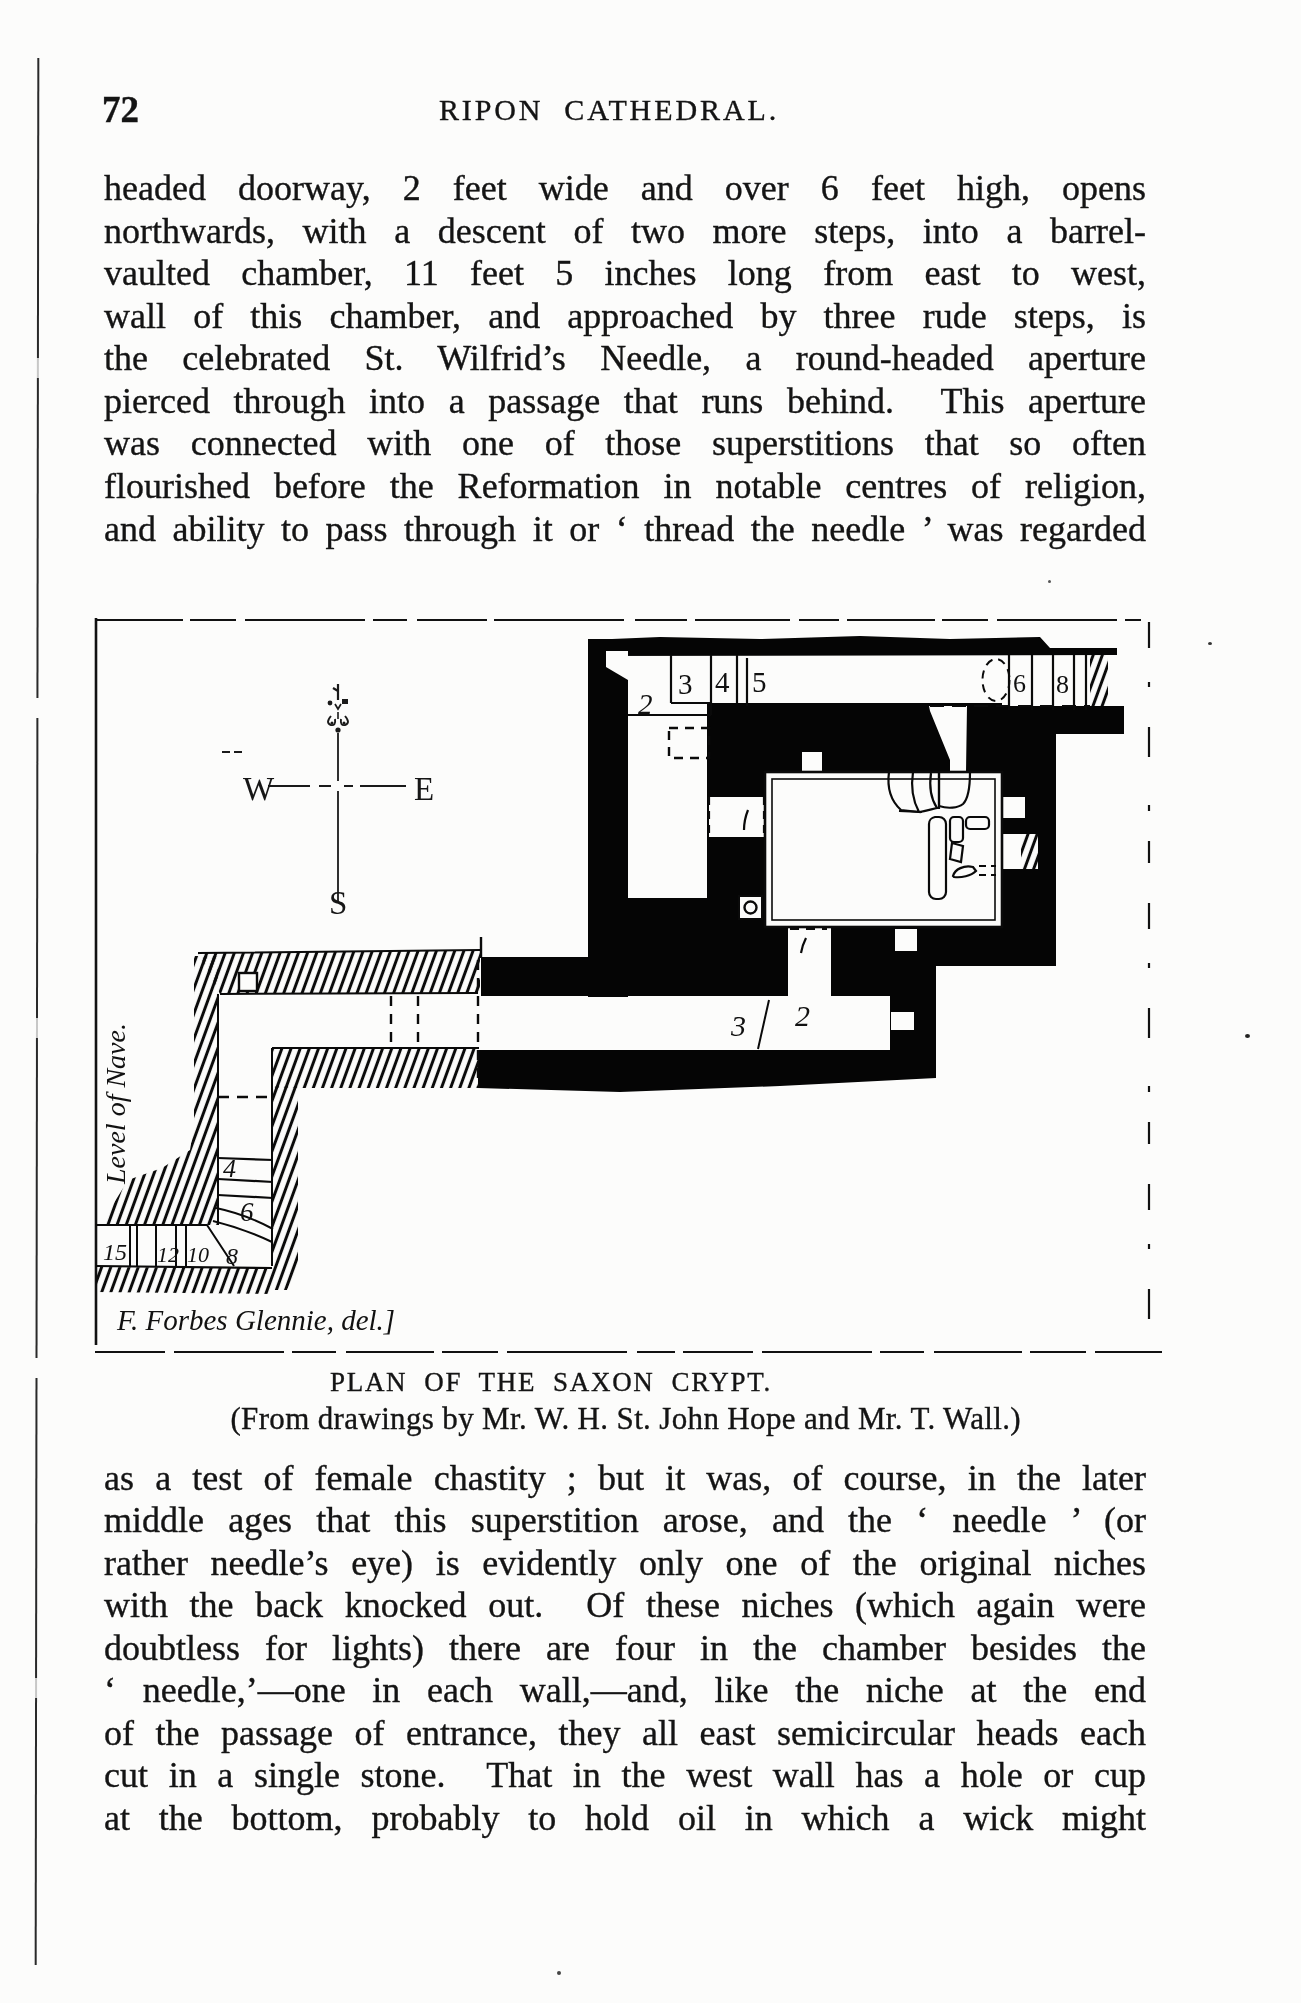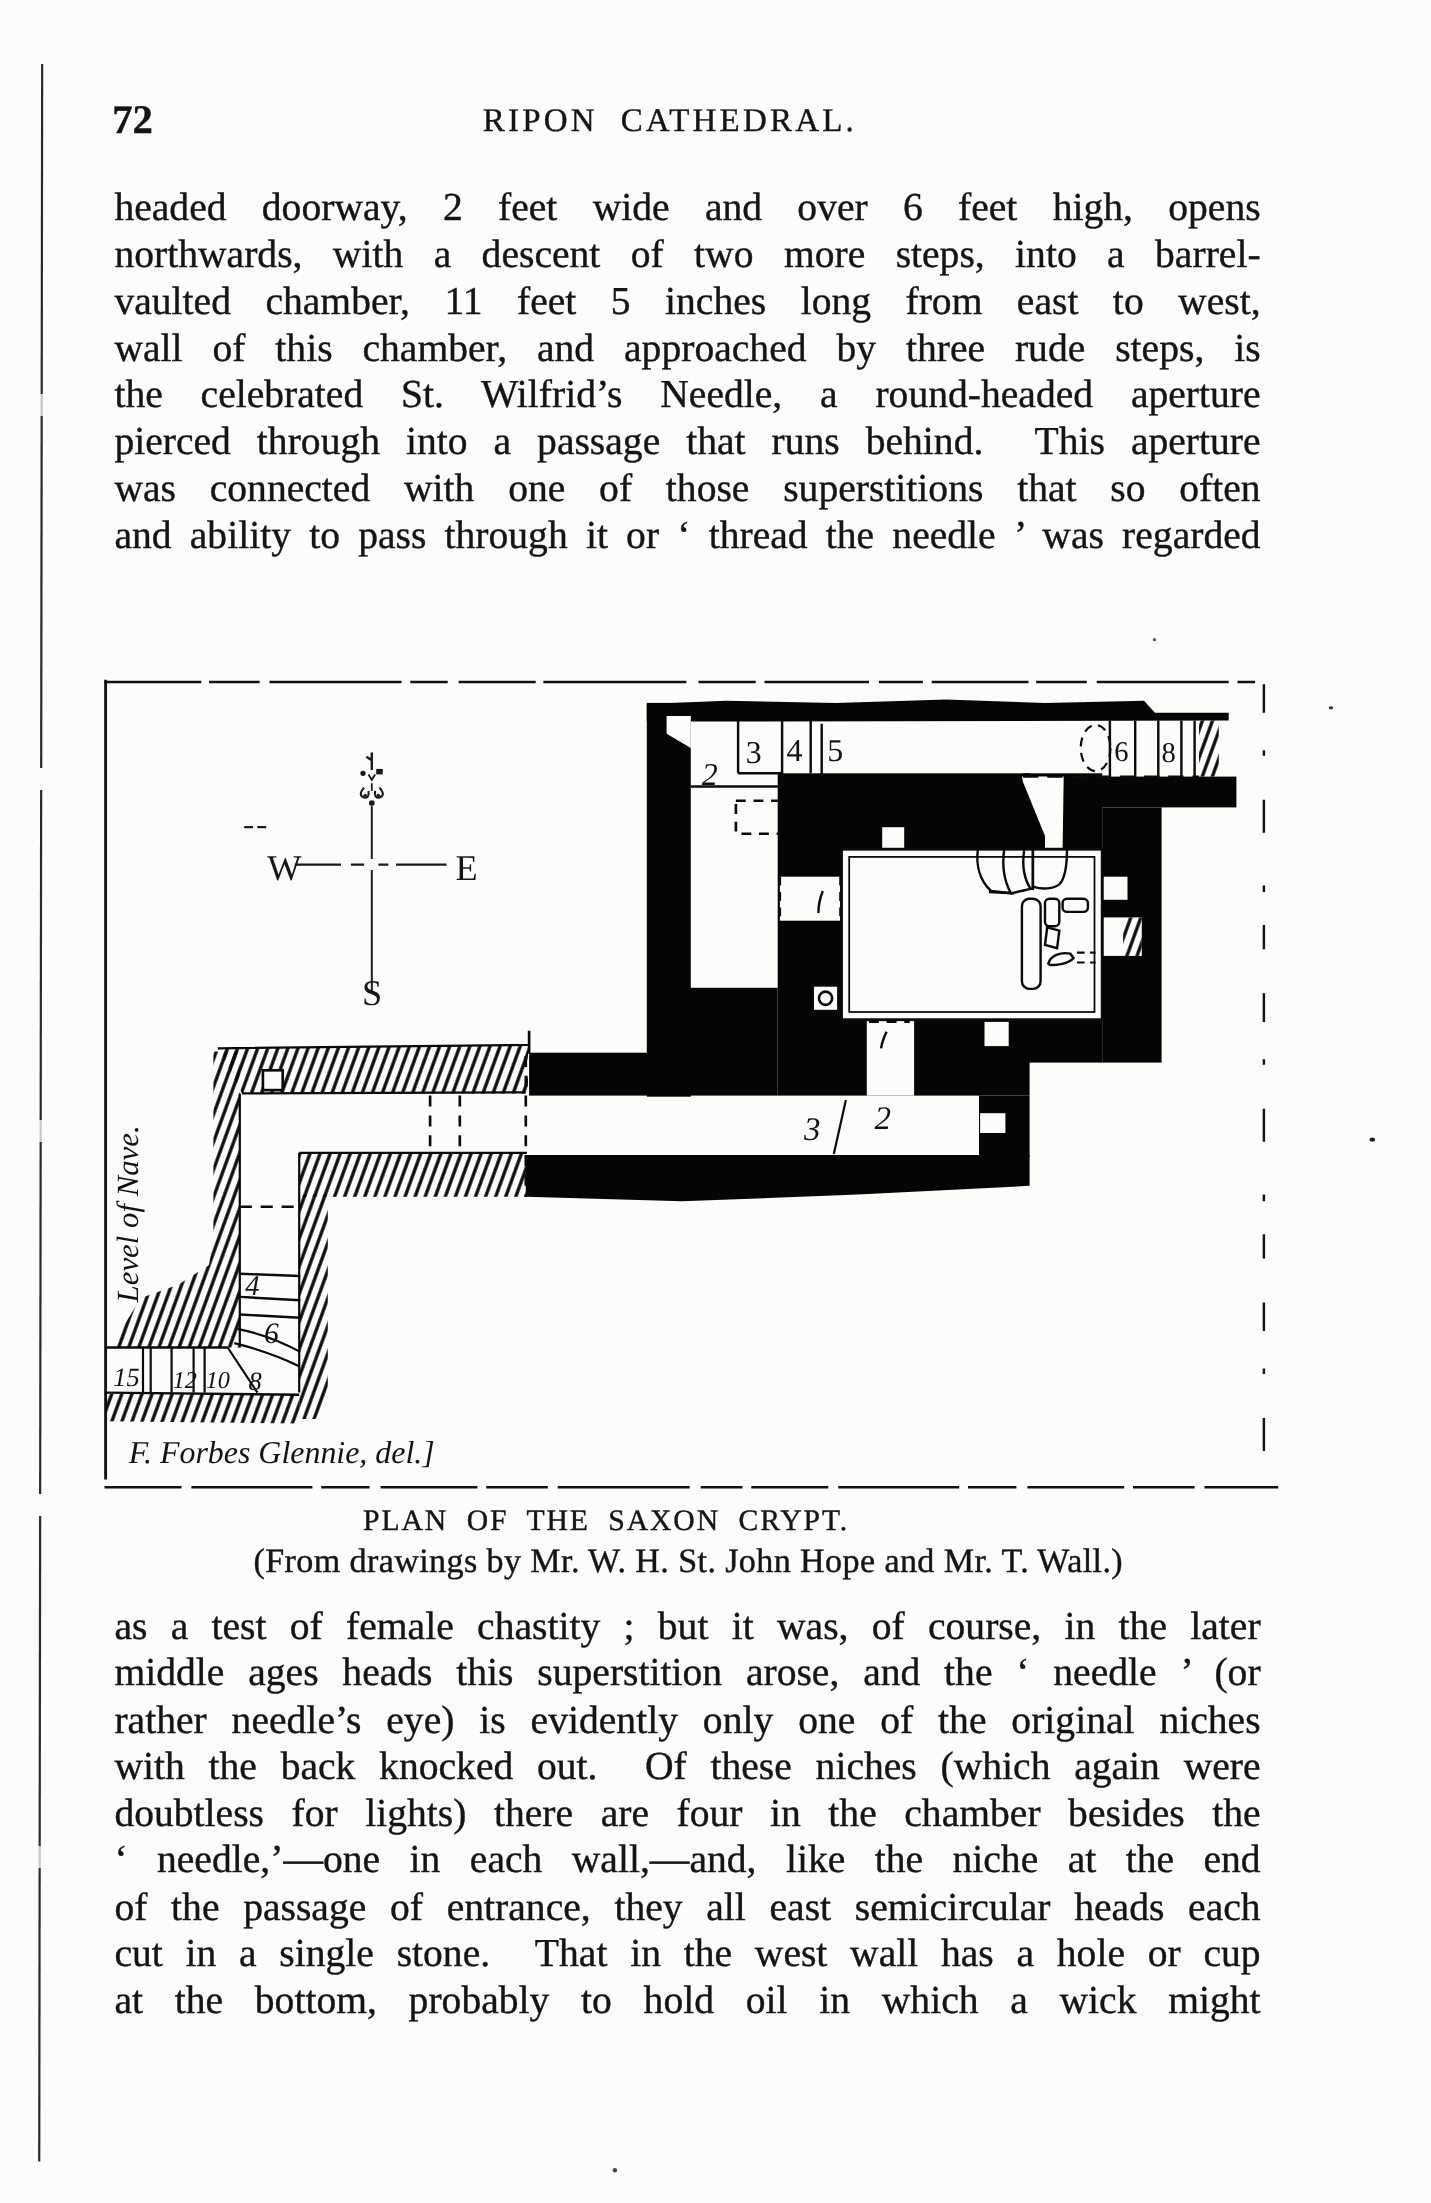--- a/index.html
+++ b/index.html
@@ -20,20 +20,21 @@
 <div class="abs" style="left:309px;top:93px;width:600px;text-align:center;font-size:30px;letter-spacing:2.9px;">RIPON&nbsp;&nbsp;CATHEDRAL.</div>
 
 <div class="abs para" style="top:167.2px;">
 <div>headed doorway, 2 feet wide and over 6 feet high, opens</div>
 <div>northwards, with a descent of two more steps, into a barrel-</div>
 <div>vaulted chamber, 11 feet 5 inches long from east to west,</div>
 <div>wall of this chamber, and approached by three rude steps, is</div>
 <div>the celebrated St. Wilfrid’s Needle, a round-headed aperture</div>
 <div>pierced through into a passage that runs behind.&nbsp; This aperture</div>
 <div>was connected with one of those superstitions that so often</div>
+<div>flourished before the Reformation in notable centres of religion,</div>
 <div>and ability to pass through it or ‘ thread the needle ’ was regarded</div>
 </div>
 
 <svg class="abs" style="left:88px;top:606px;" width="1078" height="752" viewBox="88 606 1078 752" xmlns="http://www.w3.org/2000/svg">
   <defs>
     <pattern id="hat" width="10" height="8.6" patternUnits="userSpaceOnUse" patternTransform="rotate(-70)">
       <line x1="-1" y1="4.3" x2="11" y2="4.3" stroke="#0a0a0a" stroke-width="3"></line>
     </pattern>
   </defs>
   <g fill="none" stroke="none">
@@ -223,21 +224,21 @@
   <text x="117" y="1330" font-size="29" font-style="italic" fill="#111">F. Forbes Glennie, del.]</text>
   </g>
 </svg>
 
 <div class="abs" style="left:330px;top:1367px;width:600px;text-align:left;font-size:27px;letter-spacing:1.7px;">PLAN&nbsp; OF&nbsp; THE&nbsp; SAXON&nbsp; CRYPT.</div>
 
 <div class="abs" style="left:221px;top:1401px;width:800px;text-align:right;font-size:31px;letter-spacing:0.35px;">(From drawings by Mr. W. H. St. John Hope and Mr. T. Wall.)</div>
 
 <div class="abs para" style="top:1456.6px;">
 <div>as a test of female chastity ; but it was, of course, in the later</div>
-<div>middle ages heads this superstition arose, and the ‘ needle ’ (or</div>
+<div>middle ages that this superstition arose, and the ‘ needle ’ (or</div>
 <div>rather needle’s eye) is evidently only one of the original niches</div>
 <div>with the back knocked out.&nbsp; Of these niches (which again were</div>
 <div>doubtless for lights) there are four in the chamber besides the</div>
 <div>‘ needle,’—one in each wall,—and, like the niche at the end</div>
 <div>of the passage of entrance, they all east semicircular heads each</div>
 <div>cut in a single stone.&nbsp; That in the west wall has a hole or cup</div>
 <div>at the bottom, probably to hold oil in which a wick might</div>
 </div>
 
 <div class="abs" style="left:1208px;top:642px;width:4px;height:3px;background:#333;border-radius:50%;"></div>

